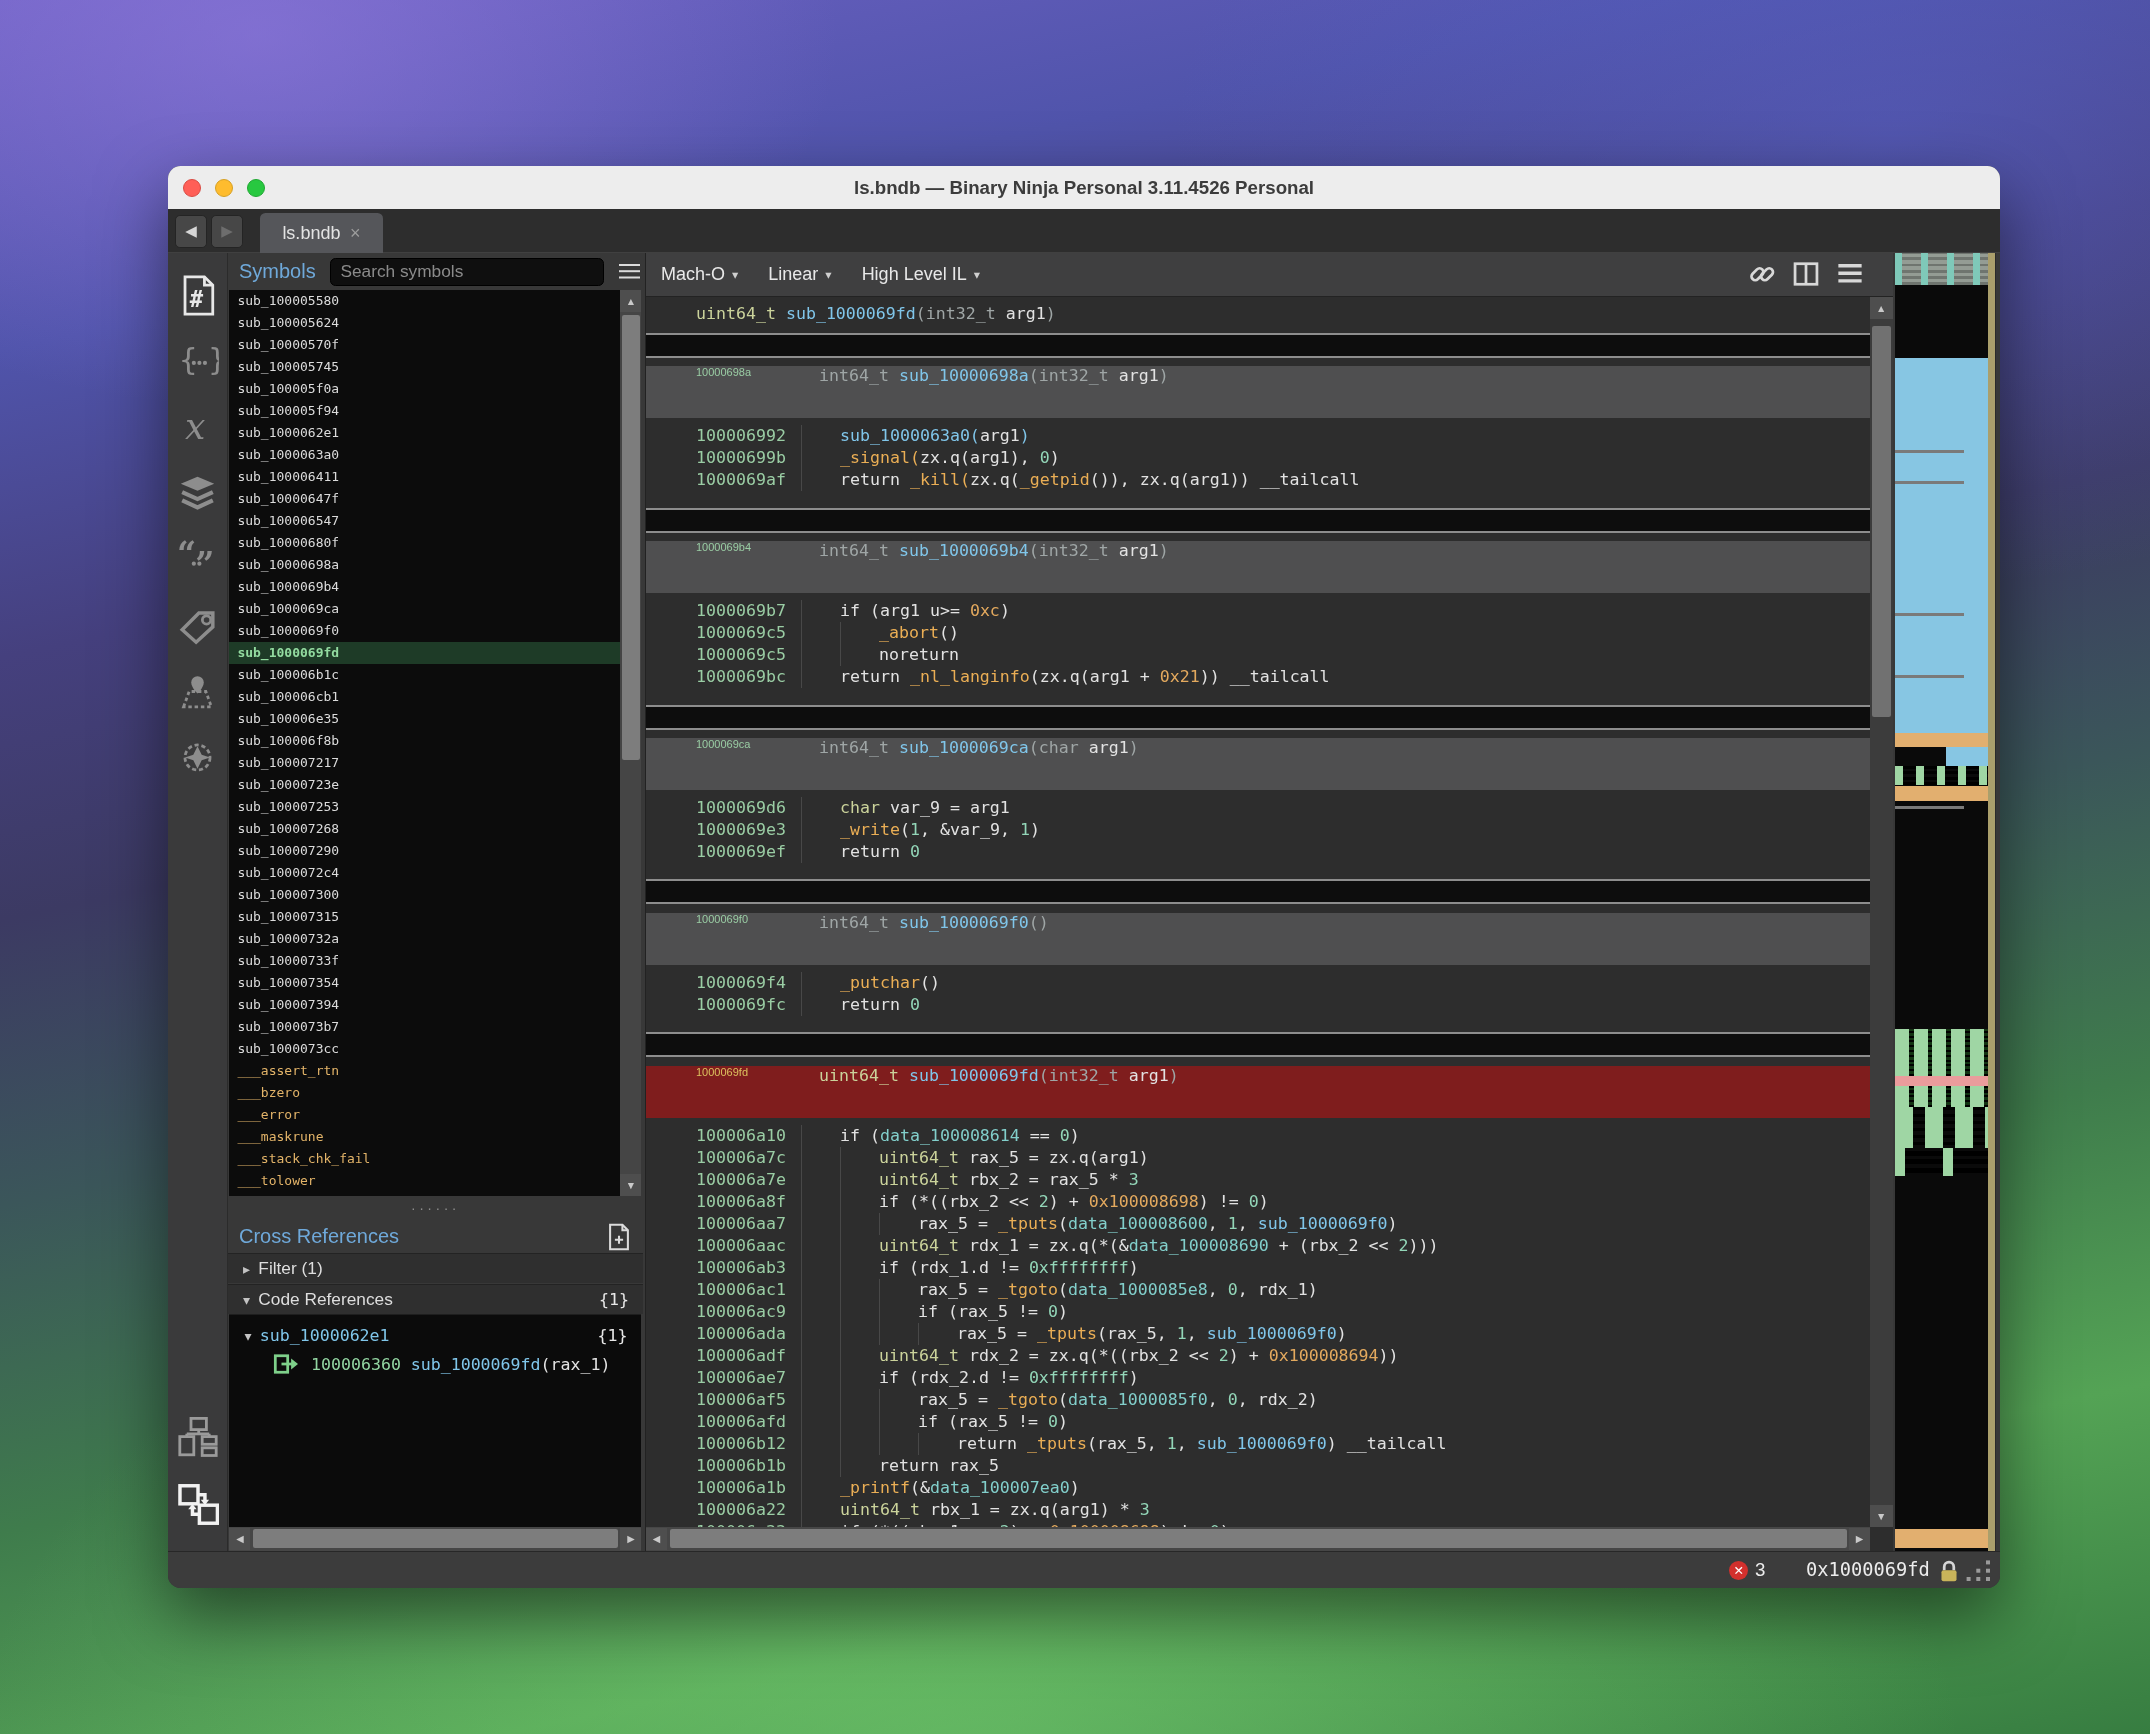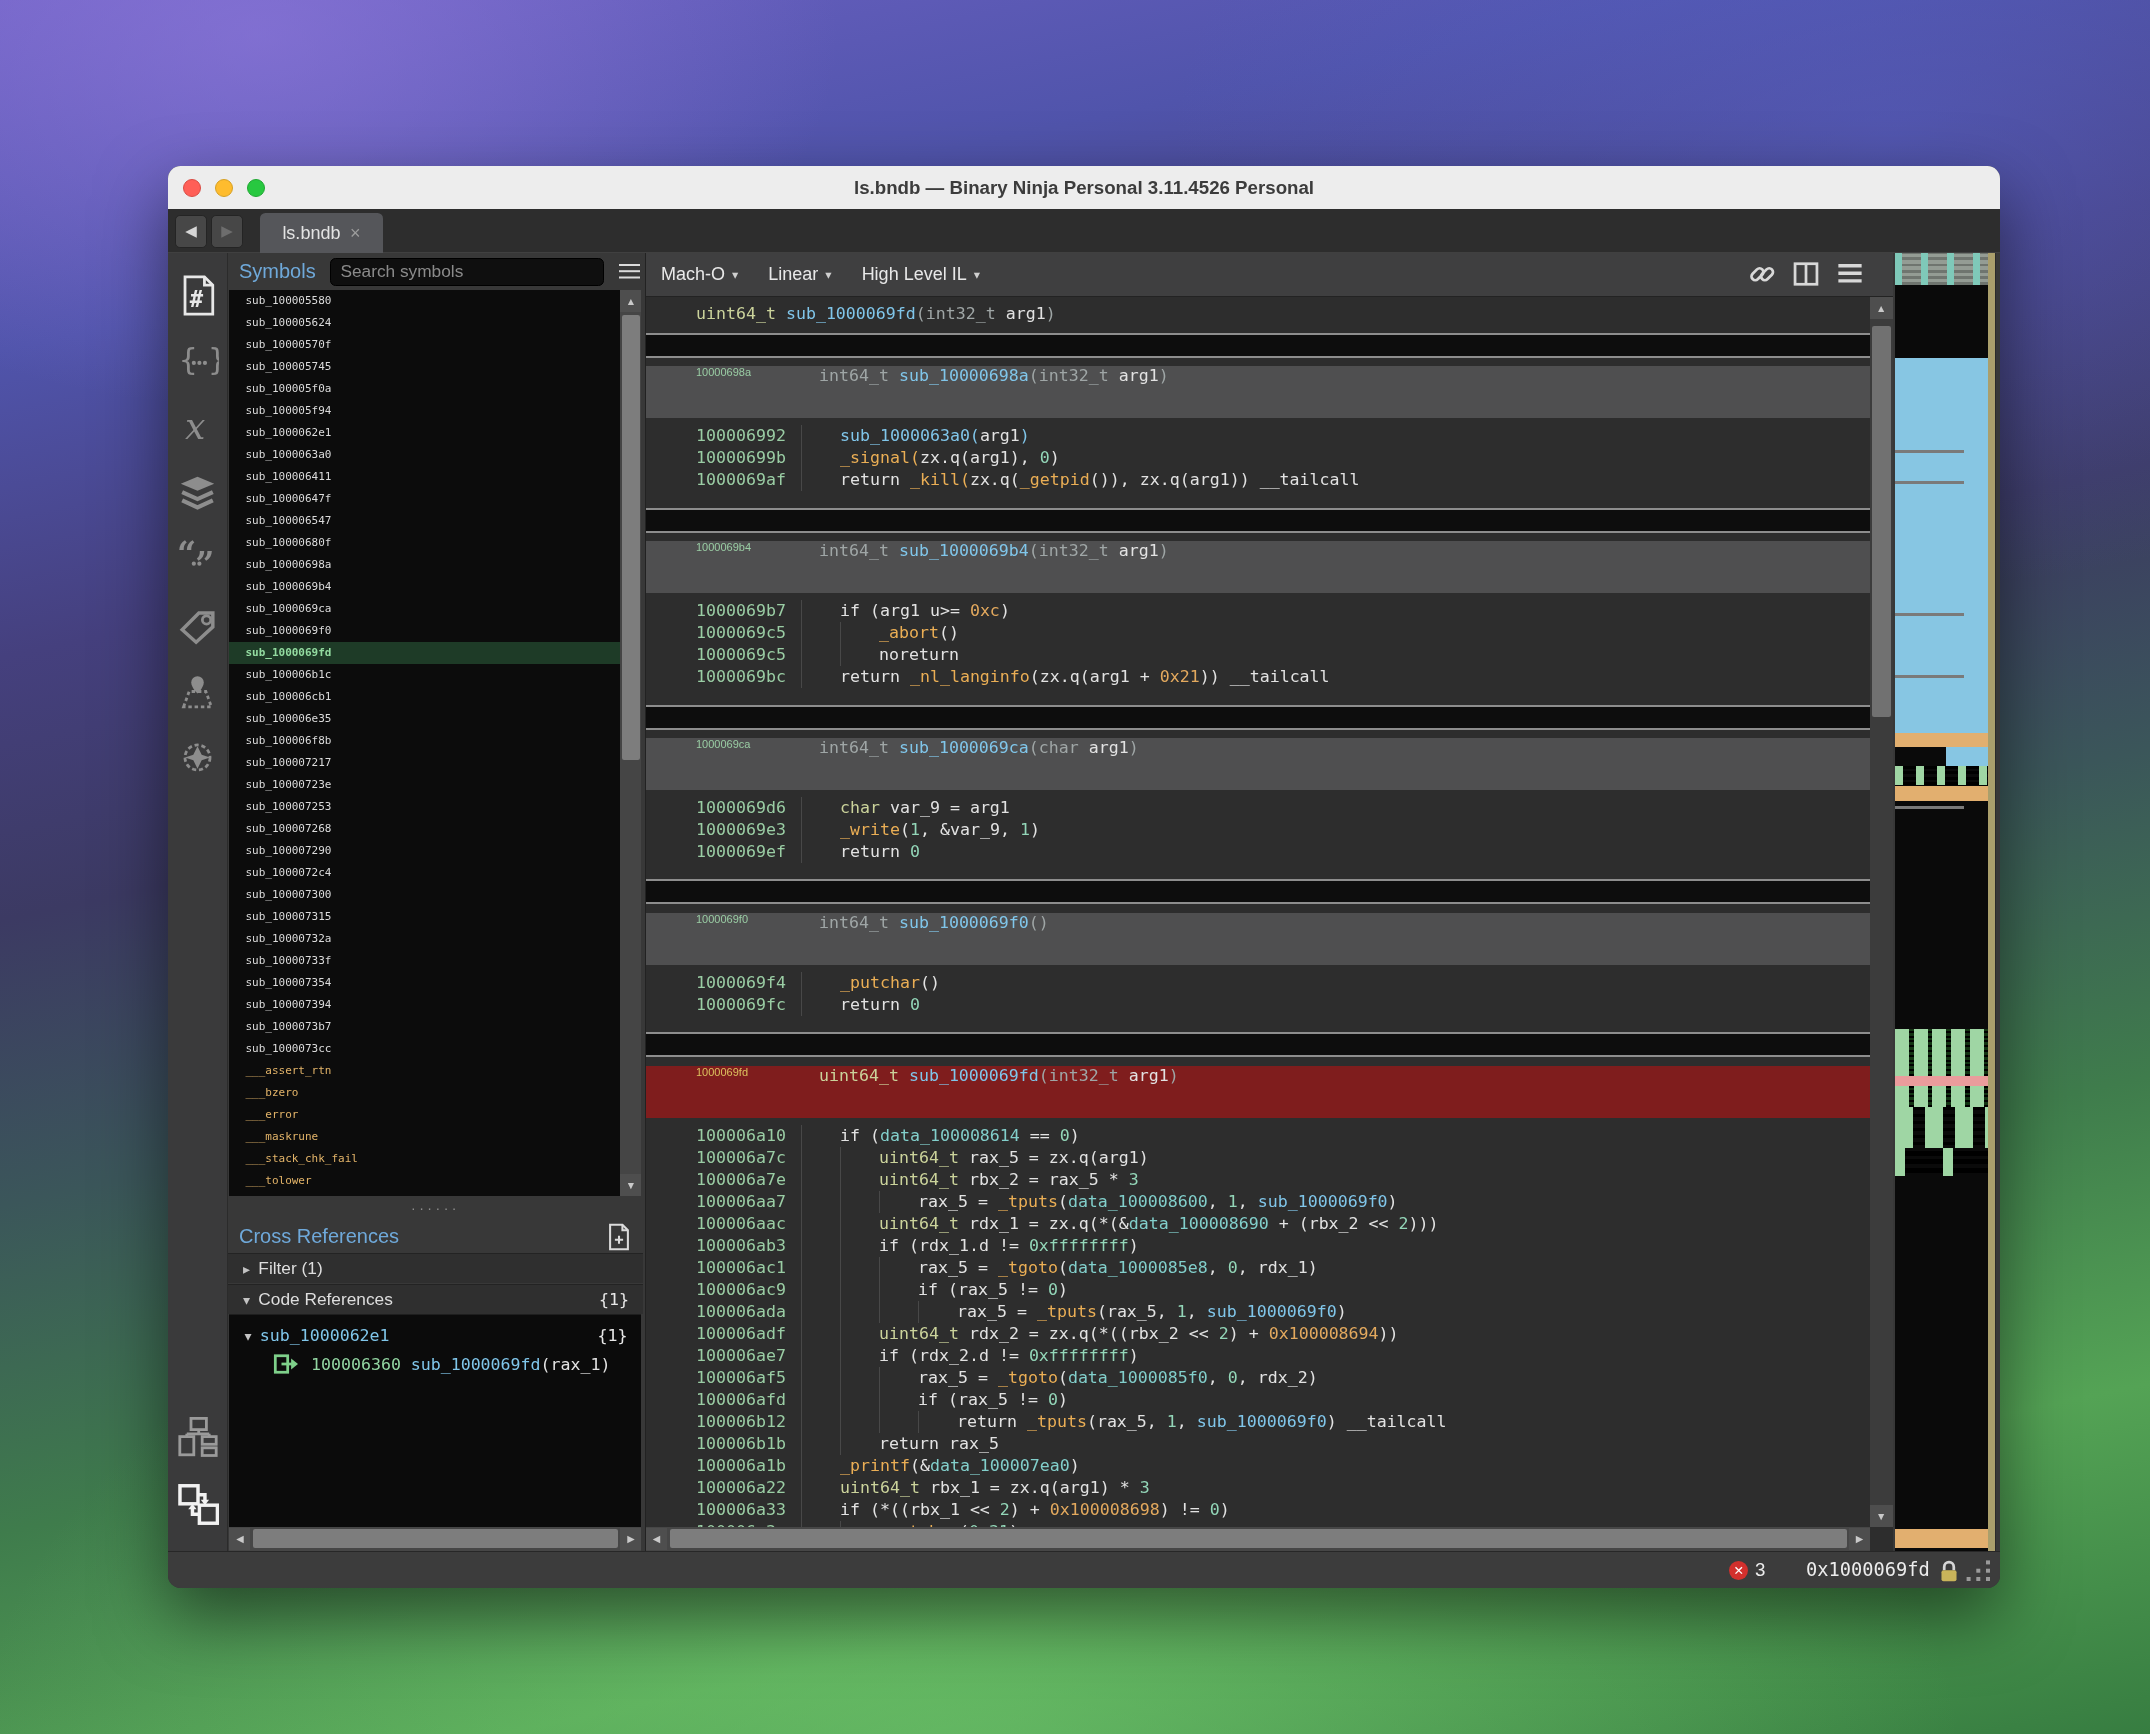--- a/index.html
+++ b/index.html
@@ -39,21 +39,21 @@
 
   
   .sidebar{position:absolute;left:60px;top:87px;width:415px;height:1298px;background:#383838}
   .sbheader{position:absolute;left:0;top:0;width:100%;height:37px;display:flex;align-items:center}
   .paneltitle{font-size:20px;color:#6fa9da;margin-left:11px}
   .searchbox{margin-left:14px;width:274px;height:28px;background:#0f0f0f;border:0.7px solid #000;border-radius:5.5px;color:#dcdcdc;font-size:17.3px;padding:0 9.7px;outline:none}
   .searchbox::placeholder{color:#8b8b8b}
   .hamb{position:relative;width:21px;height:2.1px;background:#dadada;box-shadow:0 6.2px 0 #dadada,0 12.5px 0 #dadada;margin-left:15px;margin-top:-12.5px}
 
   .symlist{position:absolute;left:1.4px;top:37px;width:412px;height:906px;background:#0c0c0c;overflow:hidden}
-  .symrow{height:22px;line-height:22px;font-family:"DejaVu Sans Mono",monospace;font-size:11px;color:#dcdcdc;padding-left:16px;white-space:pre}
+  .symrow{height:22px;line-height:22px;font-family:"DejaVu Sans Mono",monospace;font-size:13px;color:#dcdcdc;padding-left:8px;white-space:pre}
   .symrow.imp{color:#e3b469}
   .symrow.sel{color:#93dba0;font-weight:bold;background:#1e3b27}
   .sb-vscroll{position:absolute;right:0;top:0;width:21px;height:906px;background:#454545}
   .scrbtn{position:absolute;left:0;width:100%;height:22px;background:#4e4e4e;color:#c9c9c9;font-size:10.4px;display:flex;align-items:center;justify-content:center}
   .sb-thumb{position:absolute;left:1.4px;top:25px;width:18px;height:445px;background:#7d7d7d;border-radius:2.1px}
 
   .sbsplit{position:absolute;left:0;top:944px;width:100%;height:22px;display:flex;align-items:center;justify-content:center;color:#8e8e8e;font-size:14px;letter-spacing:3.5px}
   .crheader{position:absolute;left:0;top:966px;width:100%;height:35px;display:flex;align-items:center}
   .crtitle{font-size:20px;color:#6fa9da;margin-left:11px}
   .crdoc{position:absolute;right:11px;top:4.2px}
@@ -485,20 +485,26 @@
                 <span class="ic"></span>
                 <span class="ct"><span class="tk-t">uint64_t </span><span class="tk-p">rax_5</span><span class="tk-p"> = </span><span class="tk-p">zx.q(</span><span class="tk-p">arg1</span><span class="tk-p">)</span></span>
               </div>
               <div class="cl">
                 <span class="la">100006a7e</span>
                 <span class="ic"></span>
                 <span class="ic"></span>
                 <span class="ct"><span class="tk-t">uint64_t </span><span class="tk-p">rbx_2</span><span class="tk-p"> = </span><span class="tk-p">rax_5</span><span class="tk-p"> * </span><span class="tk-n">3</span></span>
               </div>
               <div class="cl">
+                <span class="la">100006a8f</span>
+                <span class="ic"></span>
+                <span class="ic"></span>
+                <span class="ct"><span class="tk-p">if (*((</span><span class="tk-p">rbx_2</span><span class="tk-p"> &lt;&lt; </span><span class="tk-n">2</span><span class="tk-p">) + </span><span class="tk-h">0x100008698</span><span class="tk-p">) != </span><span class="tk-n">0</span><span class="tk-p">)</span></span>
+              </div>
+              <div class="cl">
                 <span class="la">100006aa7</span>
                 <span class="ic"></span>
                 <span class="ic"></span>
                 <span class="ic"></span>
                 <span class="ct"><span class="tk-p">rax_5</span><span class="tk-p"> = </span><span class="tk-i">_tputs</span><span class="tk-p">(</span><span class="tk-d">data_100008600</span><span class="tk-p">, </span><span class="tk-n">1</span><span class="tk-p">, </span><span class="tk-f">sub_1000069f0</span><span class="tk-p">)</span></span>
               </div>
               <div class="cl">
                 <span class="la">100006aac</span>
                 <span class="ic"></span>
                 <span class="ic"></span>

